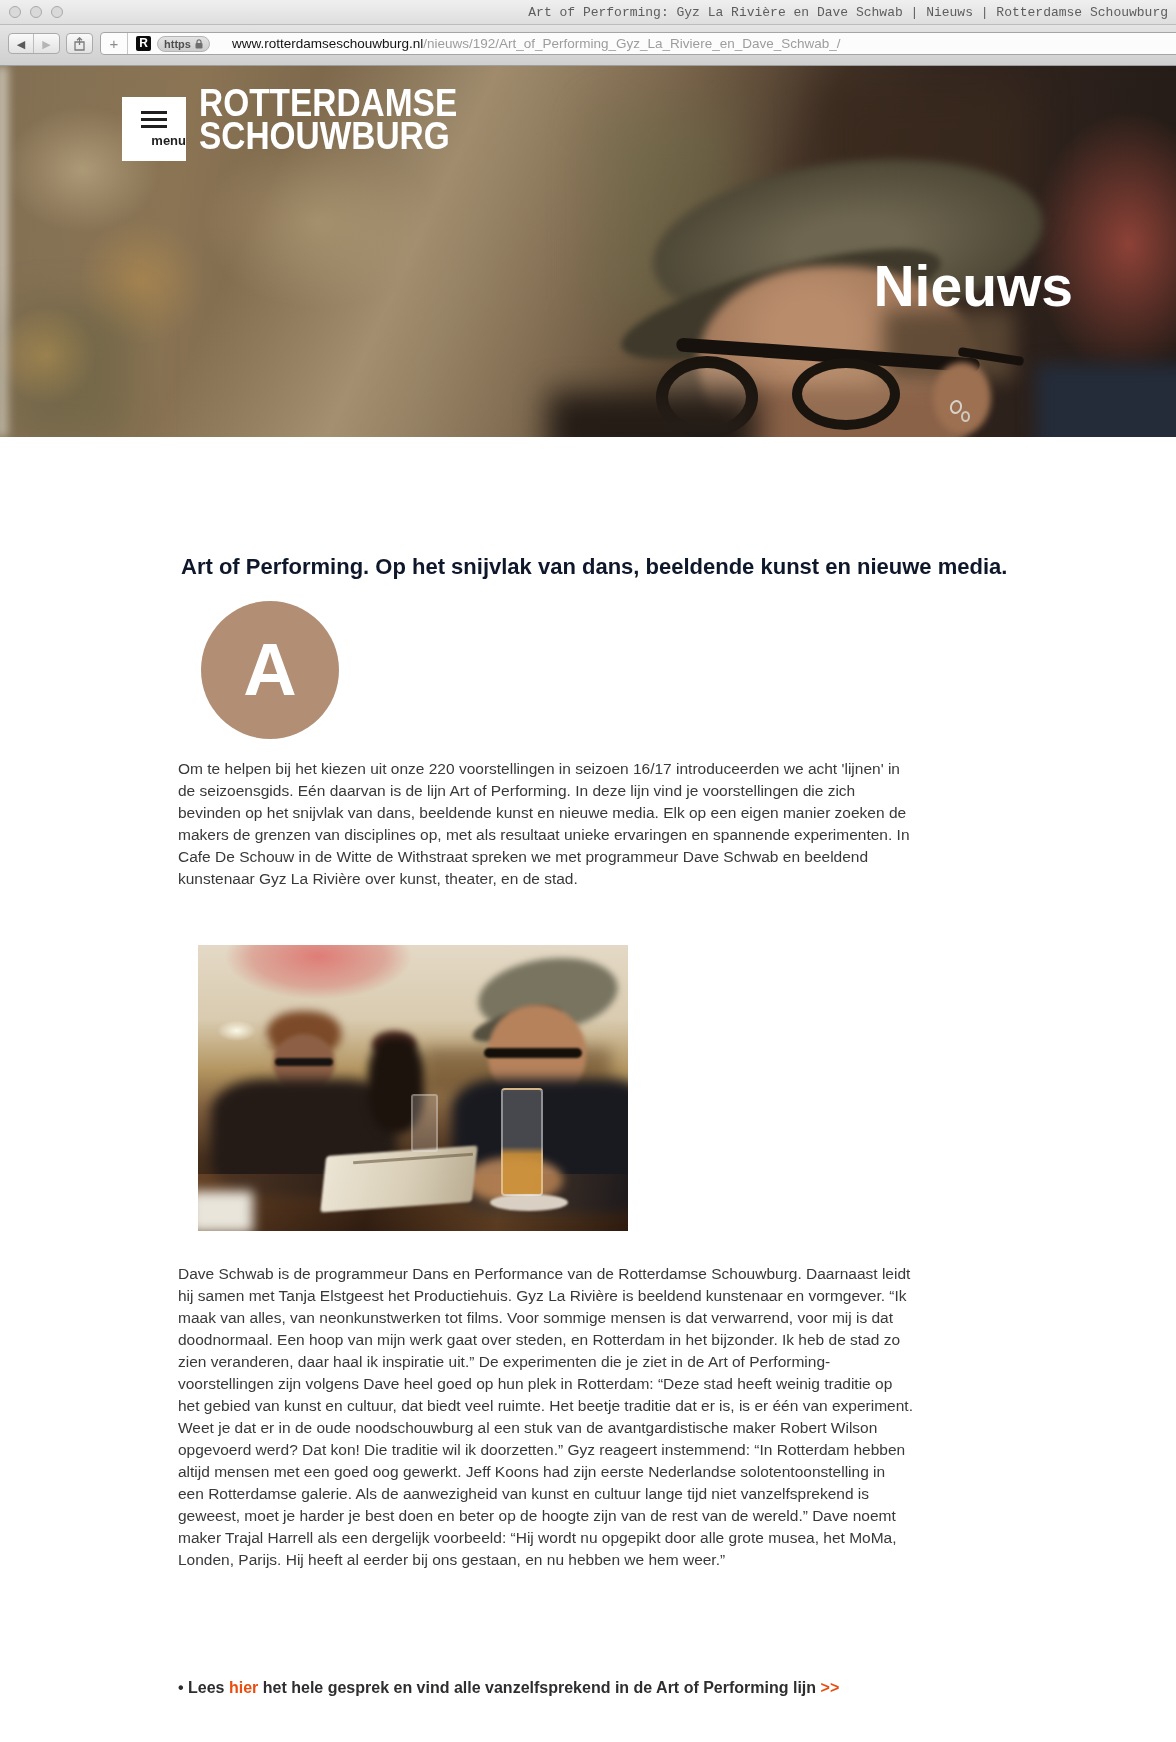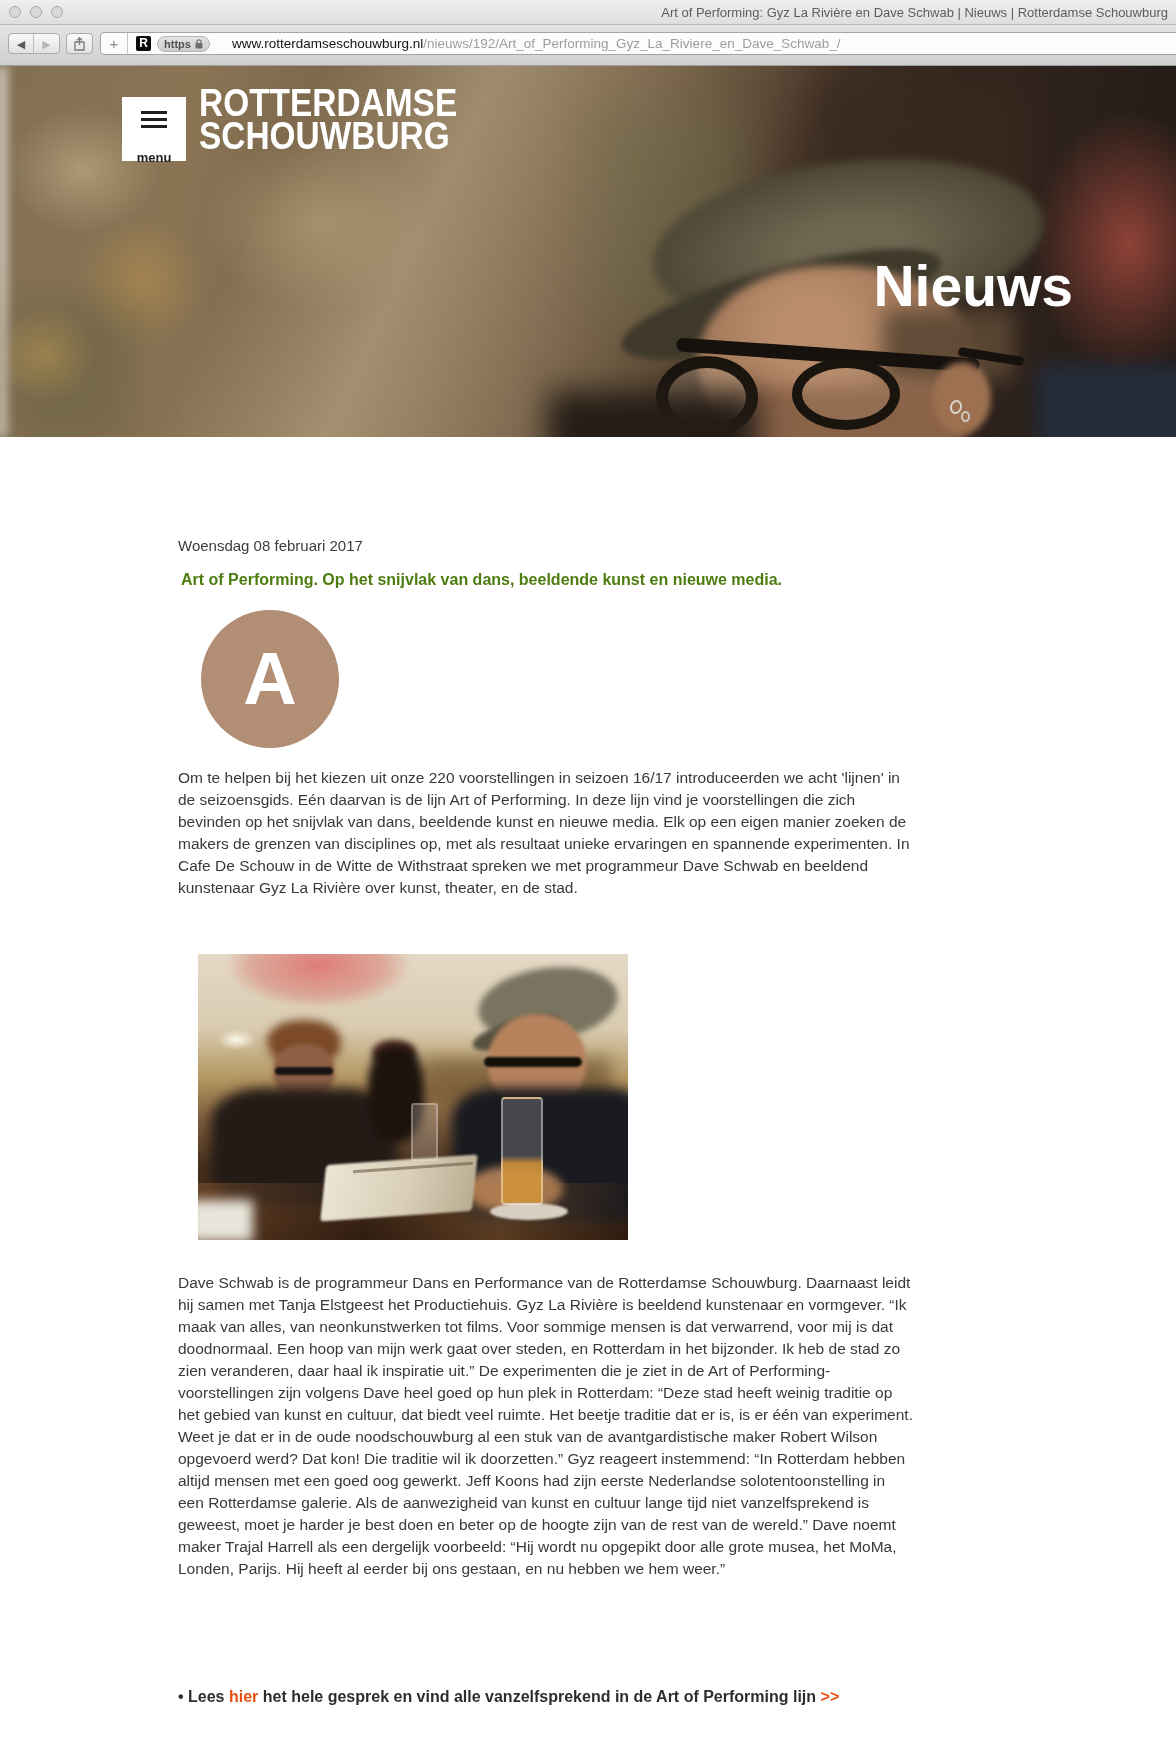--- a/index.html
+++ b/index.html
@@ -1,21 +1,21 @@
 <!DOCTYPE html>
 <html><head>
 <meta charset="utf-8">
 <style>
   * { margin:0; padding:0; box-sizing:border-box; }
   html,body { width:1176px; height:1742px; overflow:hidden; background:#fff; }
   body { font-family:"Liberation Sans", sans-serif; }
   .window { position:relative; width:1176px; height:1742px; background:#fff; }
 
   
-  .titlebar { position:relative; height:25px; background:linear-gradient(#efefef,#dedede); border-bottom:1px solid #bcbcbc; }
+  .titlebar { position:relative; height:25px; background:linear-gradient(#efefef,#dedede); border-bottom:1px solid #bcbcbc;font-family:Liberation Mono, monospace; }
   .traffic { position:absolute; left:9px; top:6px; display:flex; gap:9px; }
   .light { width:12px; height:12px; border-radius:50%; background:#d9d9d9; border:1px solid #a9a9a9; }
   .window-title { position:absolute; right:8px; top:5px; font-size:13px; color:#5d5d5d; white-space:nowrap; }
 
   .toolbar { position:relative; height:41px; background:linear-gradient(#e4e4e4,#cfcfcf); border-bottom:1px solid #9e9e9e; }
   .navgroup { position:absolute; left:8px; top:8px; display:flex; height:21px; border:1px solid #ababab; border-radius:4px; background:linear-gradient(#fafafa,#e2e2e2); overflow:hidden; }
   .navbtn { width:25px; text-align:center; font-size:11px; line-height:20px; }
   .navbtn.back { color:#5a5a5a; border-right:1px solid #bdbdbd; }
   .navbtn.fwd { color:#b5b5b5; }
   .sharebtn { position:absolute; left:66px; top:8px; width:27px; height:21px; border:1px solid #ababab; border-radius:4px; background:linear-gradient(#fafafa,#e2e2e2); display:flex; align-items:center; justify-content:center; }
@@ -52,30 +52,30 @@
   .fx-lens2 { left:792px; top:292px; width:108px; height:72px; border:10px solid #1a140f; border-radius:50%; background:rgba(196,166,134,.16); }
   .fx-arm { left:958px; top:286px; width:66px; height:9px; background:#16110d; transform:rotate(9deg); border-radius:4px; }
   .fx-ear { left:933px; top:296px; width:58px; height:72px; border-radius:50%; background:#9c7051; filter:blur(3px); }
   .fx-ring1 { left:950px; top:334px; width:12px; height:14px; border:2px solid #d8d2c8; border-radius:50%; transform:rotate(18deg); }
   .fx-ring2 { left:961px; top:345px; width:9px; height:11px; border:2px solid #cfc9bf; border-radius:50%; }
   .fx-cloth { left:1036px; top:298px; width:220px; height:110px; background:#242c3a; filter:blur(9px); }
   .fx-shadow { left:548px; top:326px; width:210px; height:70px; background:#241c16; filter:blur(15px); }
 
   .menu-btn { position:absolute; left:122px; top:31px; width:64px; height:64px; background:#fff; cursor:pointer; }
   .menu-bars { width:26px; height:3px; background:#1f1f1f; margin:14px auto 0; box-shadow:0 7px 0 #1f1f1f, 0 14px 0 #1f1f1f; }
-  .menu-label { margin-top:36px; text-align:center; font-size:13px; font-weight:bold; color:#1f1f1f; }
+  .menu-label { margin-top:19px; text-align:right; font-size:13px; font-weight:bold; color:#1f1f1f; }
   .logo { position:absolute; left:199px; top:21px; color:#fff; font-weight:bold; font-size:38px; line-height:33px; transform:scaleX(.88); transform-origin:left top; white-space:nowrap; }
   .hero-titles { position:absolute; right:103px; top:190px; text-align:center; color:#fff;margin-left:10px; }
   .hero-title { font-size:57px; font-weight:bold; line-height:60px; }
   .hero-subtitle { font-size:29.5px; font-weight:bold; margin-top:1px; white-space:nowrap; }
 
   
   .content { padding:100px 0 0 178px; }
   .date { font-size:15px; color:#3c3c3e; }
-  .article-heading { margin-top:17px; padding-left:3px; font-size:16px; font-weight:bold; color:#4d7c0f; }
+  .article-heading { margin-top:17px; padding-left:3px; font-size:22px; font-weight:bold; color:#0f172a; }
   .badge { width:138px; height:138px; margin:21px 0 0 23px; border-radius:50%; text-align:center; }
   .badge-letter { font-size:74px; font-weight:bold; color:#fff; line-height:138px; }
   .para { width:737px; font-size:15.5px; line-height:22px; color:#39393b; }
   .p1 { margin-top:19px; }
   .p2 { margin-top:32px; }
   .footer-line { margin-top:108px; font-size:16px; font-weight:bold; color:#2e2e30; }
   .footer-line a { text-decoration:none; cursor:pointer; }
 
   
   .photo { position:relative; width:430px; height:286px; margin:55px 0 0 20px; overflow:hidden;
@@ -174,21 +174,20 @@
     <div class="logo">
       <div>ROTTERDAMSE</div>
       <div>SCHOUWBURG</div>
     </div>
     <div class="hero-titles">
       <div class="hero-title">Nieuws</div>
     </div>
   </div>
 
   <div class="content">
-    <div class="date">Woensdag 08 februari 2017</div>
     <div class="article-heading">Art of Performing. Op het snijvlak van dans, beeldende kunst en nieuwe media.</div>
 
     <div class="badge" id="badge" style="background: rgb(177, 142, 116);">
       <span class="badge-letter">A</span>
     </div>
 
     <p class="para p1">Om te helpen bij het kiezen uit onze 220 voorstellingen in seizoen 16/17 introduceerden we acht 'lijnen' in de seizoensgids. Eén daarvan is de lijn Art of Performing. In deze lijn vind je voorstellingen die zich bevinden op het snijvlak van dans, beeldende kunst en nieuwe media. Elk op een eigen manier zoeken de makers de grenzen van disciplines op, met als resultaat unieke ervaringen en spannende experimenten. In Cafe De Schouw in de Witte de Withstraat spreken we met programmeur Dave Schwab en beeldend kunstenaar Gyz La Rivière over kunst, theater, en de stad.</p>
 
     <div class="photo">
       <div class="px ph-frames"></div>

